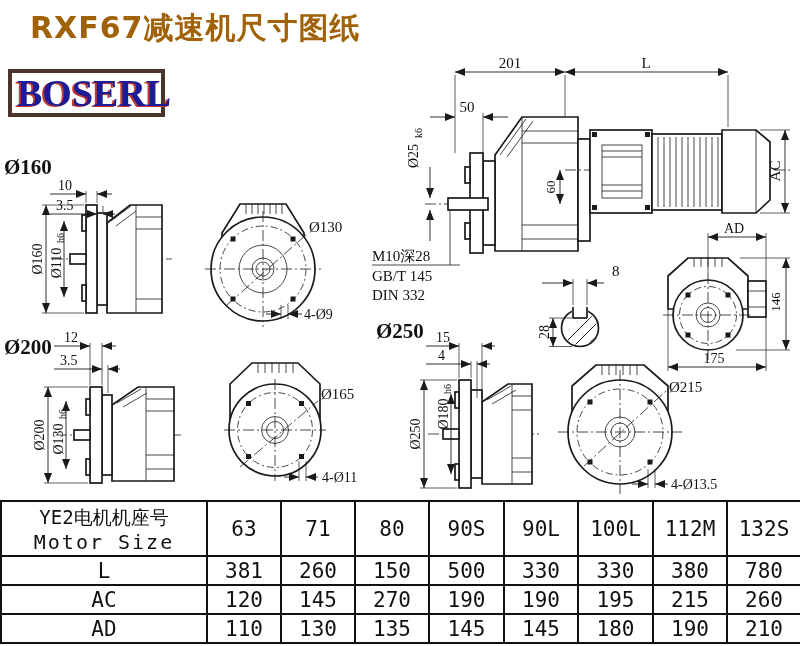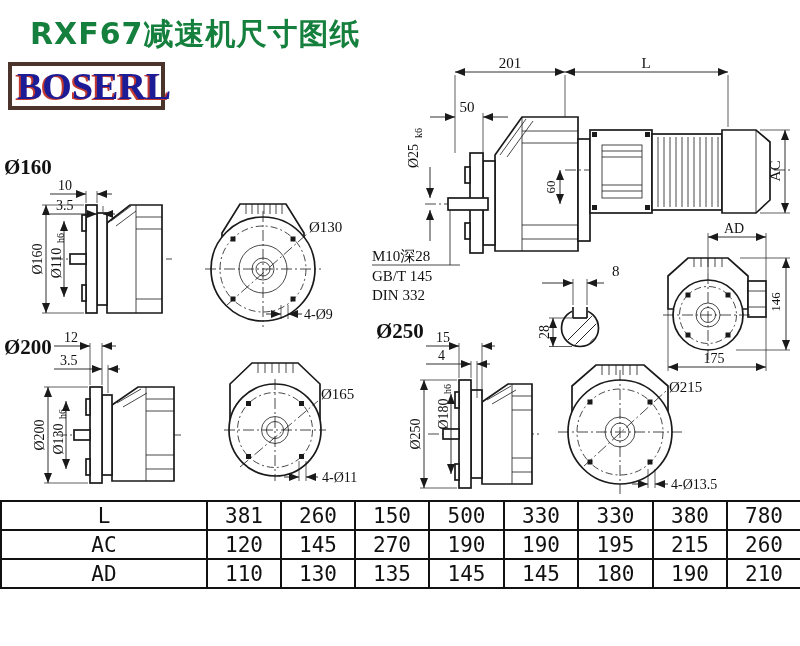--- a/index.html
+++ b/index.html
@@ -1,18 +1,18 @@
 <!DOCTYPE html>
 <html><head>
 <meta charset="utf-8">
 <style>
   html,body{margin:0;padding:0;background:#fff;width:800px;height:646px;overflow:hidden;}
   body{position:relative;font-family:"Liberation Sans",sans-serif;}
-  .title{position:absolute;left:30px;top:14px;font:bold 30px "DejaVu Sans",sans-serif;color:#15803d;letter-spacing:1px;white-space:nowrap;}
-  .logo{position:absolute;left:8px;top:62px;width:144px;height:40px;border:4px solid #4a342c;background:#fff;
+  .title{position:absolute;left:30px;top:8px;font:bold 30px "DejaVu Sans",sans-serif;color:#a16207;letter-spacing:1px;white-space:nowrap;}
+  .logo{position:absolute;left:8px;top:69px;width:144px;height:40px;border:4px solid #4a342c;background:#fff;
         display:flex;align-items:center;padding-left:5px;}
   .logo span{font:bold 38px "Liberation Serif",serif;color:#1c1c96;text-shadow:-2px 1px 0 #c3392f;line-height:1;}
   svg{position:absolute;left:0;top:55px;}
   .ln{stroke:#1a1a1a;stroke-width:1.7;fill:#fff;}
   .lnf{stroke:#1a1a1a;stroke-width:1.7;fill:none;}
   .tn{stroke:#1a1a1a;stroke-width:0.8;fill:none;}
   .dim{stroke:#1a1a1a;stroke-width:0.9;fill:none;}
   .ext{stroke:#1a1a1a;stroke-width:0.7;fill:none;}
   .cl{stroke:#1a1a1a;stroke-width:0.8;fill:none;stroke-dasharray:11 3 2 3;}
   .dc{stroke:#1a1a1a;stroke-width:0.8;fill:none;stroke-dasharray:7 3 2 3;}
@@ -398,20 +398,34 @@
         <col style="width:74px">
         <col style="width:74px">
         <col style="width:74px">
         <col style="width:75px">
         <col style="width:74px">
         <col style="width:75px">
         <col style="width:74px">
         <col style="width:74px">
     </colgroup>
     <tbody>
+        <tr class="hdr">
+      <td>
+        <div class="hcn">YE2电机机座号</div>
+        <div class="hen">Motor Size</div>
+      </td>
+      <td>63</td>
+      <td>71</td>
+      <td>80</td>
+      <td>90S</td>
+      <td>90L</td>
+      <td>100L</td>
+      <td>112M</td>
+      <td>132S</td>
+    </tr>
     <tr class="datarow">
       <td>L</td>
       <td>381</td>
       <td>260</td>
       <td>150</td>
       <td>500</td>
       <td>330</td>
       <td>330</td>
       <td>380</td>
       <td>780</td>

